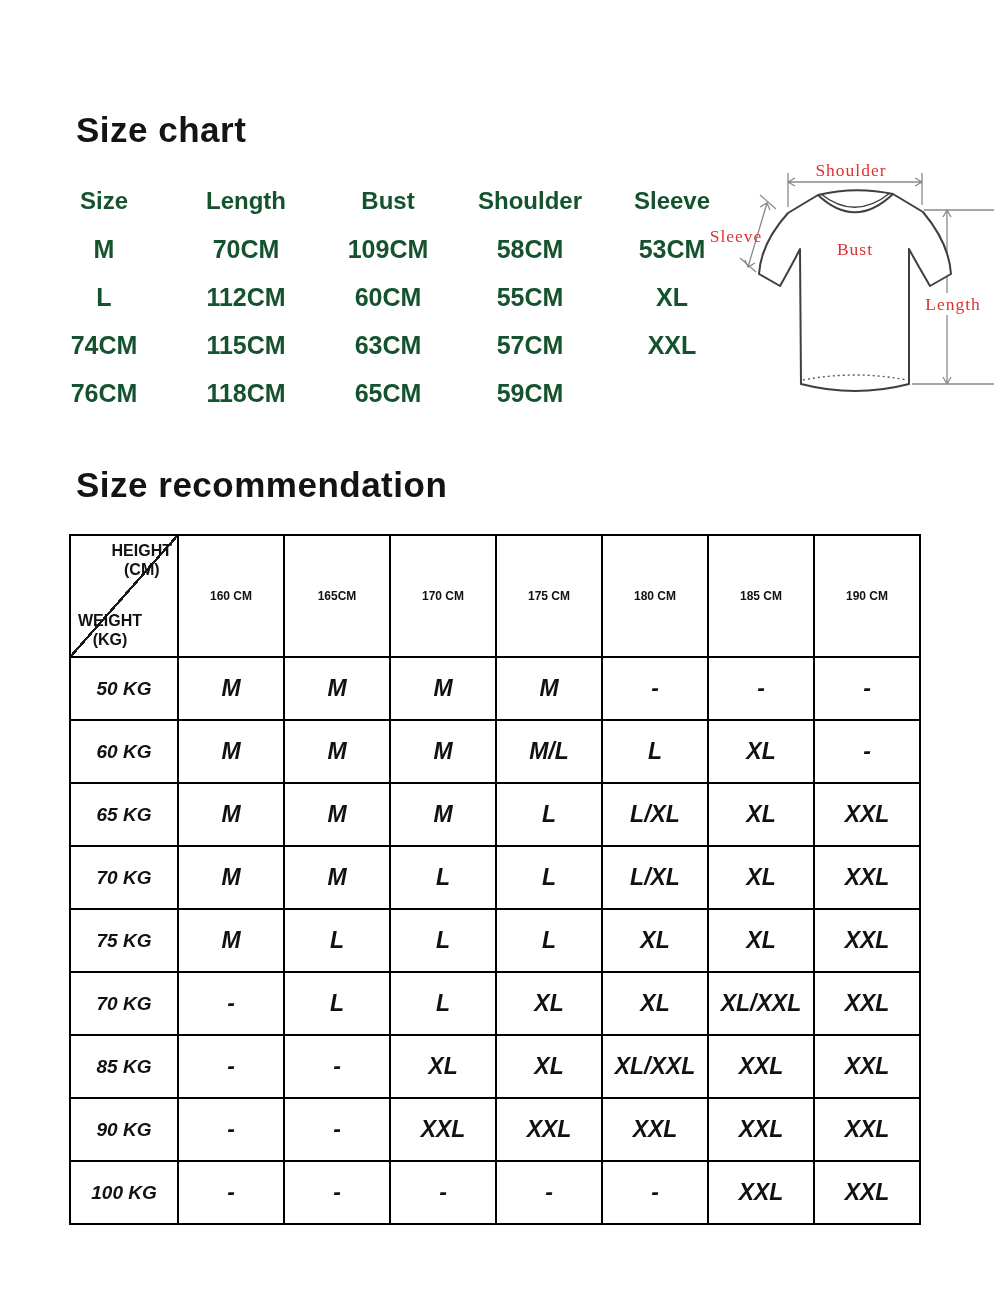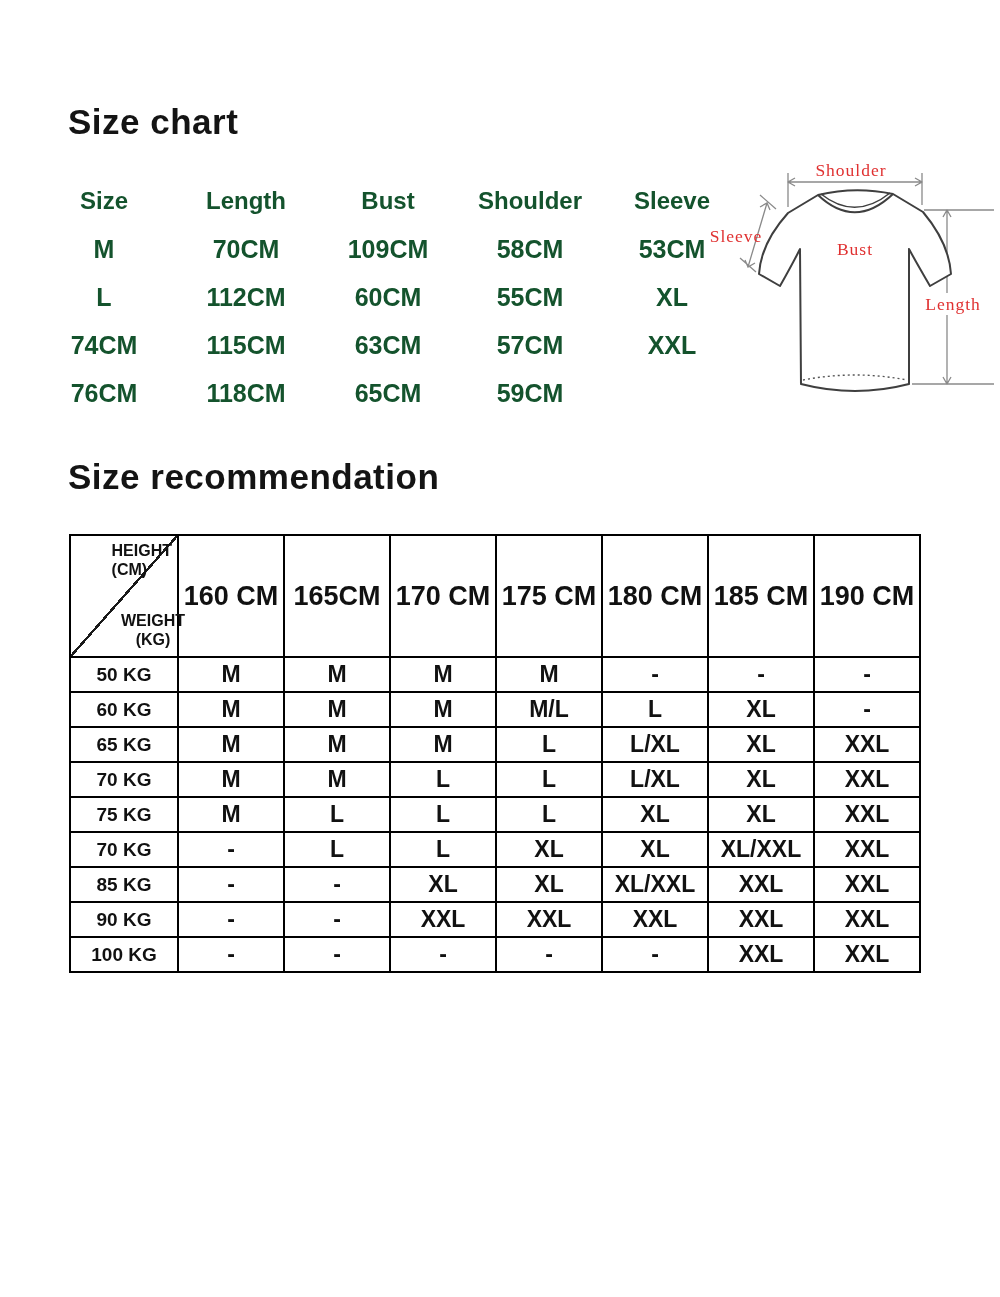--- a/index.html
+++ b/index.html
@@ -6,21 +6,21 @@
   body {
     width:1000px; height:1297px;
     background:#ffffff;
     font-family:"Liberation Sans", sans-serif;
     color:#111111;
     position:relative;
     overflow:hidden;
   }
   .heading {
     position:absolute;
-    margin:4px;
+    margin:12px;
     font-size:35px;
     font-weight:700;
     letter-spacing:0.5px;
     color:#141414;
   }
   #titleChart { left:64px; top:98px; }
   #titleRec   { left:64px; top:453px; }
 
   
   .size-grid {
@@ -47,41 +47,41 @@
     table-layout:fixed;
   }
   .rec-table th, .rec-table td {
     border:2px solid #000000;
     padding:0;
     text-align:center;
     vertical-align:middle;
     background:#ffffff;
   }
   .rec-table thead th { height:120px; }
-  .rec-table tbody tr { height:35px; }
-  .rec-table th.colh { font-size:27px; font-weight:700; }
+  .rec-table tbody tr { height:63px;font-style:italic; }
+  .rec-table th.colh { font-size:12px; font-weight:700; }
   .rec-table th.rowh { font-size:19px; font-weight:700; }
   .rec-table td.val  { font-size:23px; font-weight:700; }
 
   .rec-table th.corner { position:relative; }
   .corner-diag {
     position:absolute; inset:0;
     background:linear-gradient(to bottom right,
       transparent calc(50% - 1.2px),
       #1a1a1a calc(50% - 1.2px),
       #1a1a1a calc(50% + 1.2px),
       transparent calc(50% + 1.2px));
   }
   .corner-top {
     position:absolute; top:5px; right:5px;
-    text-align:left; font-size:16px; font-weight:700; line-height:1.2;
+    text-align:center; font-size:16px; font-weight:700; line-height:1.2;
   }
   .corner-bottom {
     position:absolute; bottom:7px; left:7px;
-    text-align:center; font-size:16px; font-weight:700; line-height:1.2;margin-left:43px;
+    text-align:center; font-size:16px; font-weight:700; line-height:1.2;
   }
 </style>
 </head>
 <body>
 
 <div>
 
   <h1 id="titleChart" class="heading">Size chart</h1>
 
   <div id="sizeGrid" class="size-grid">

